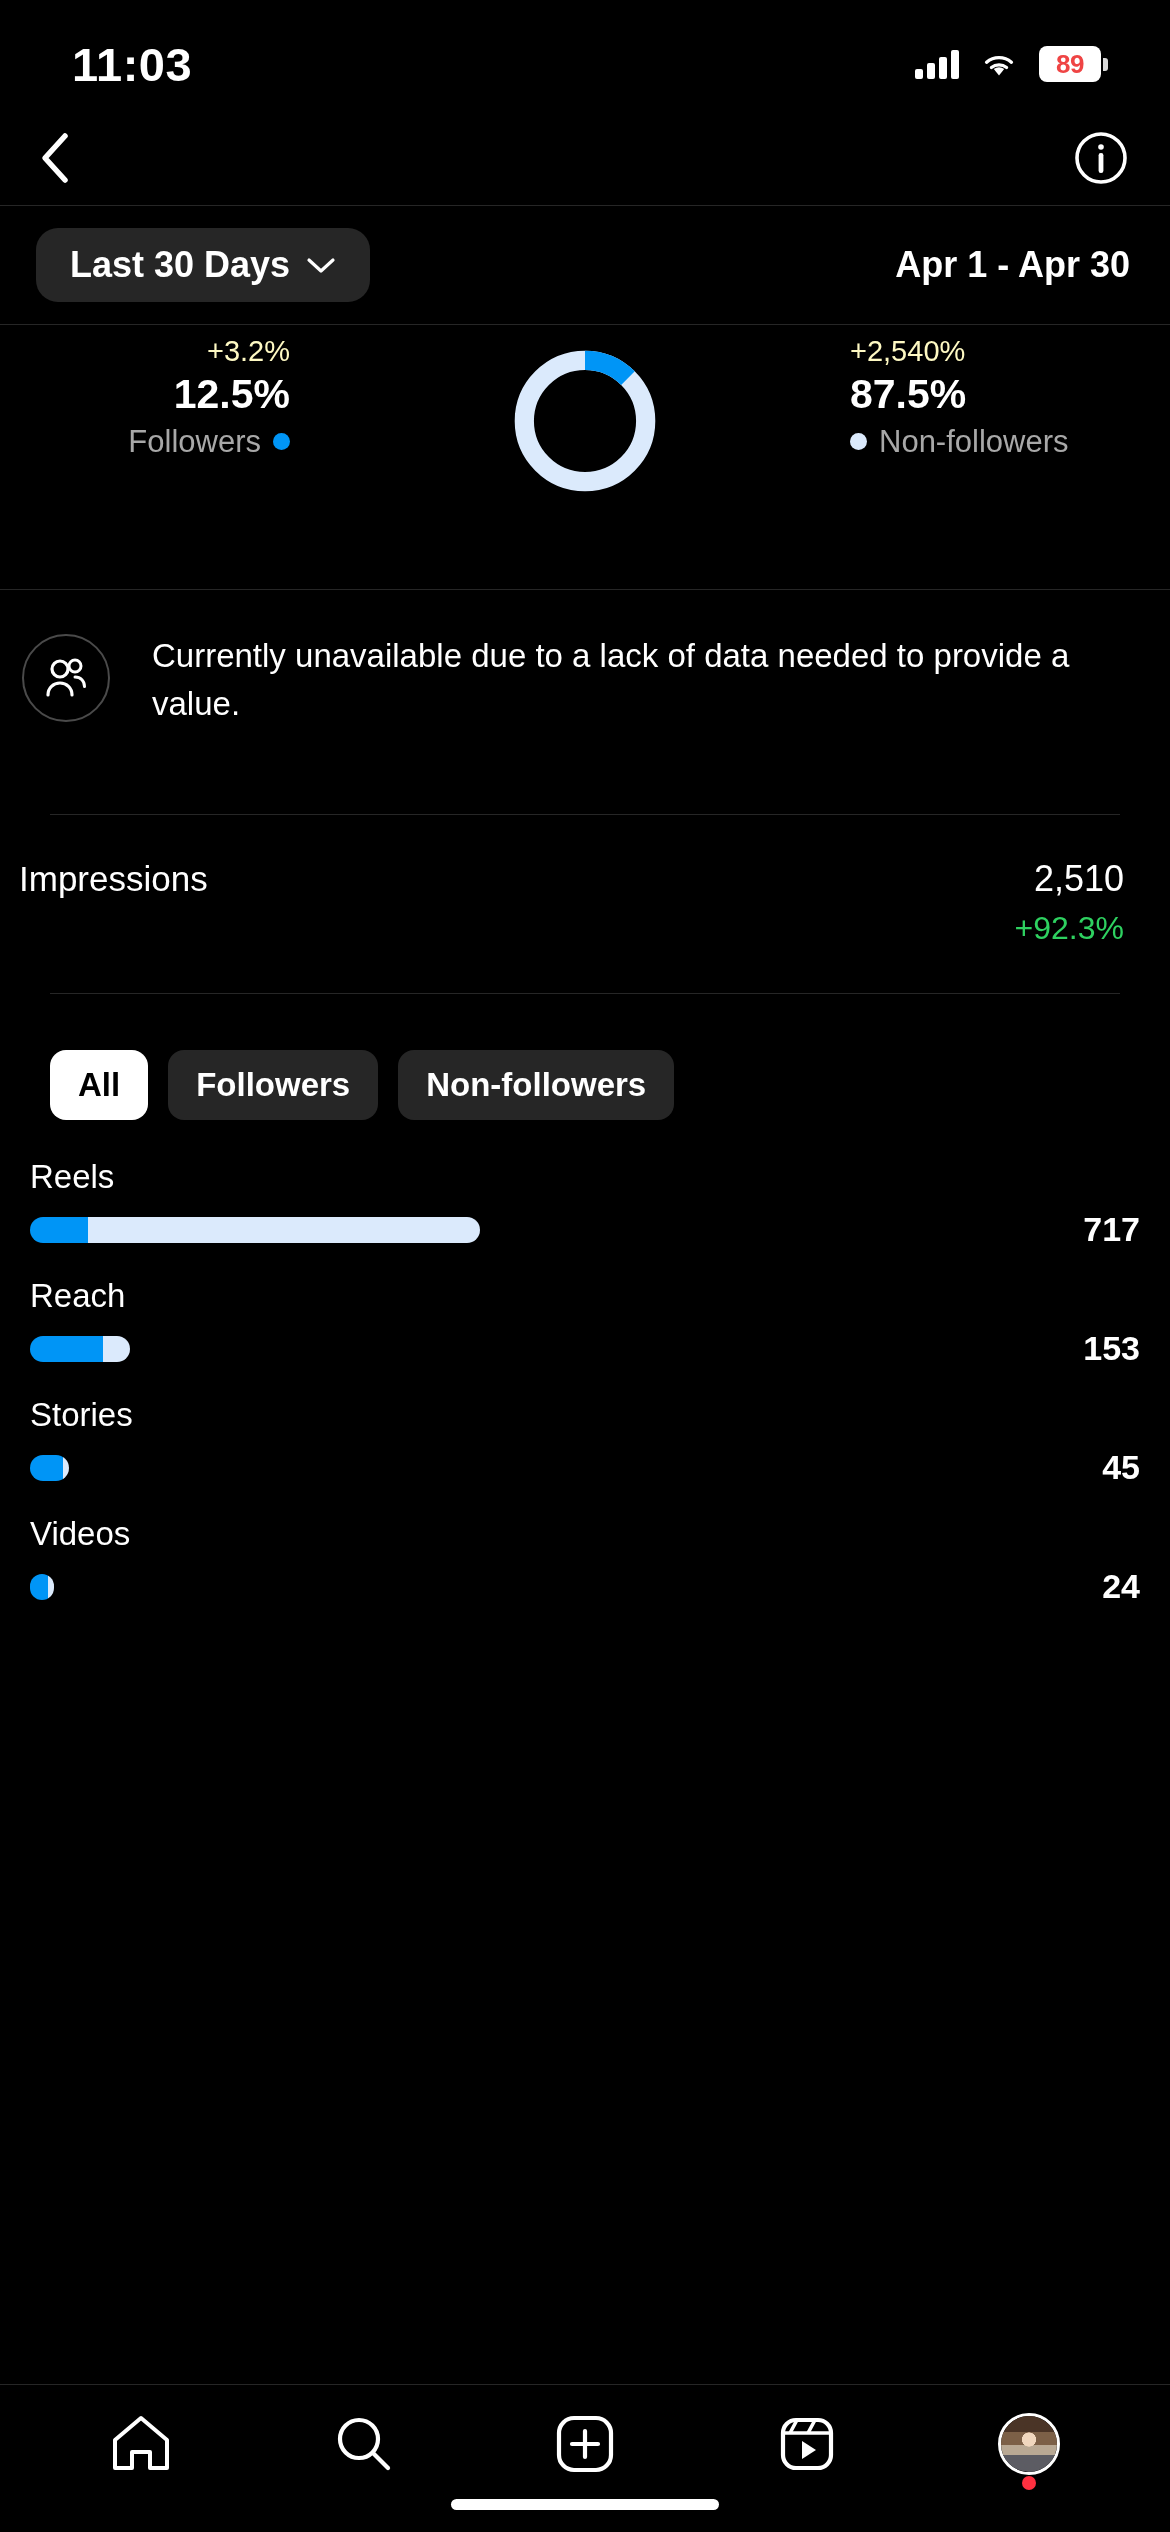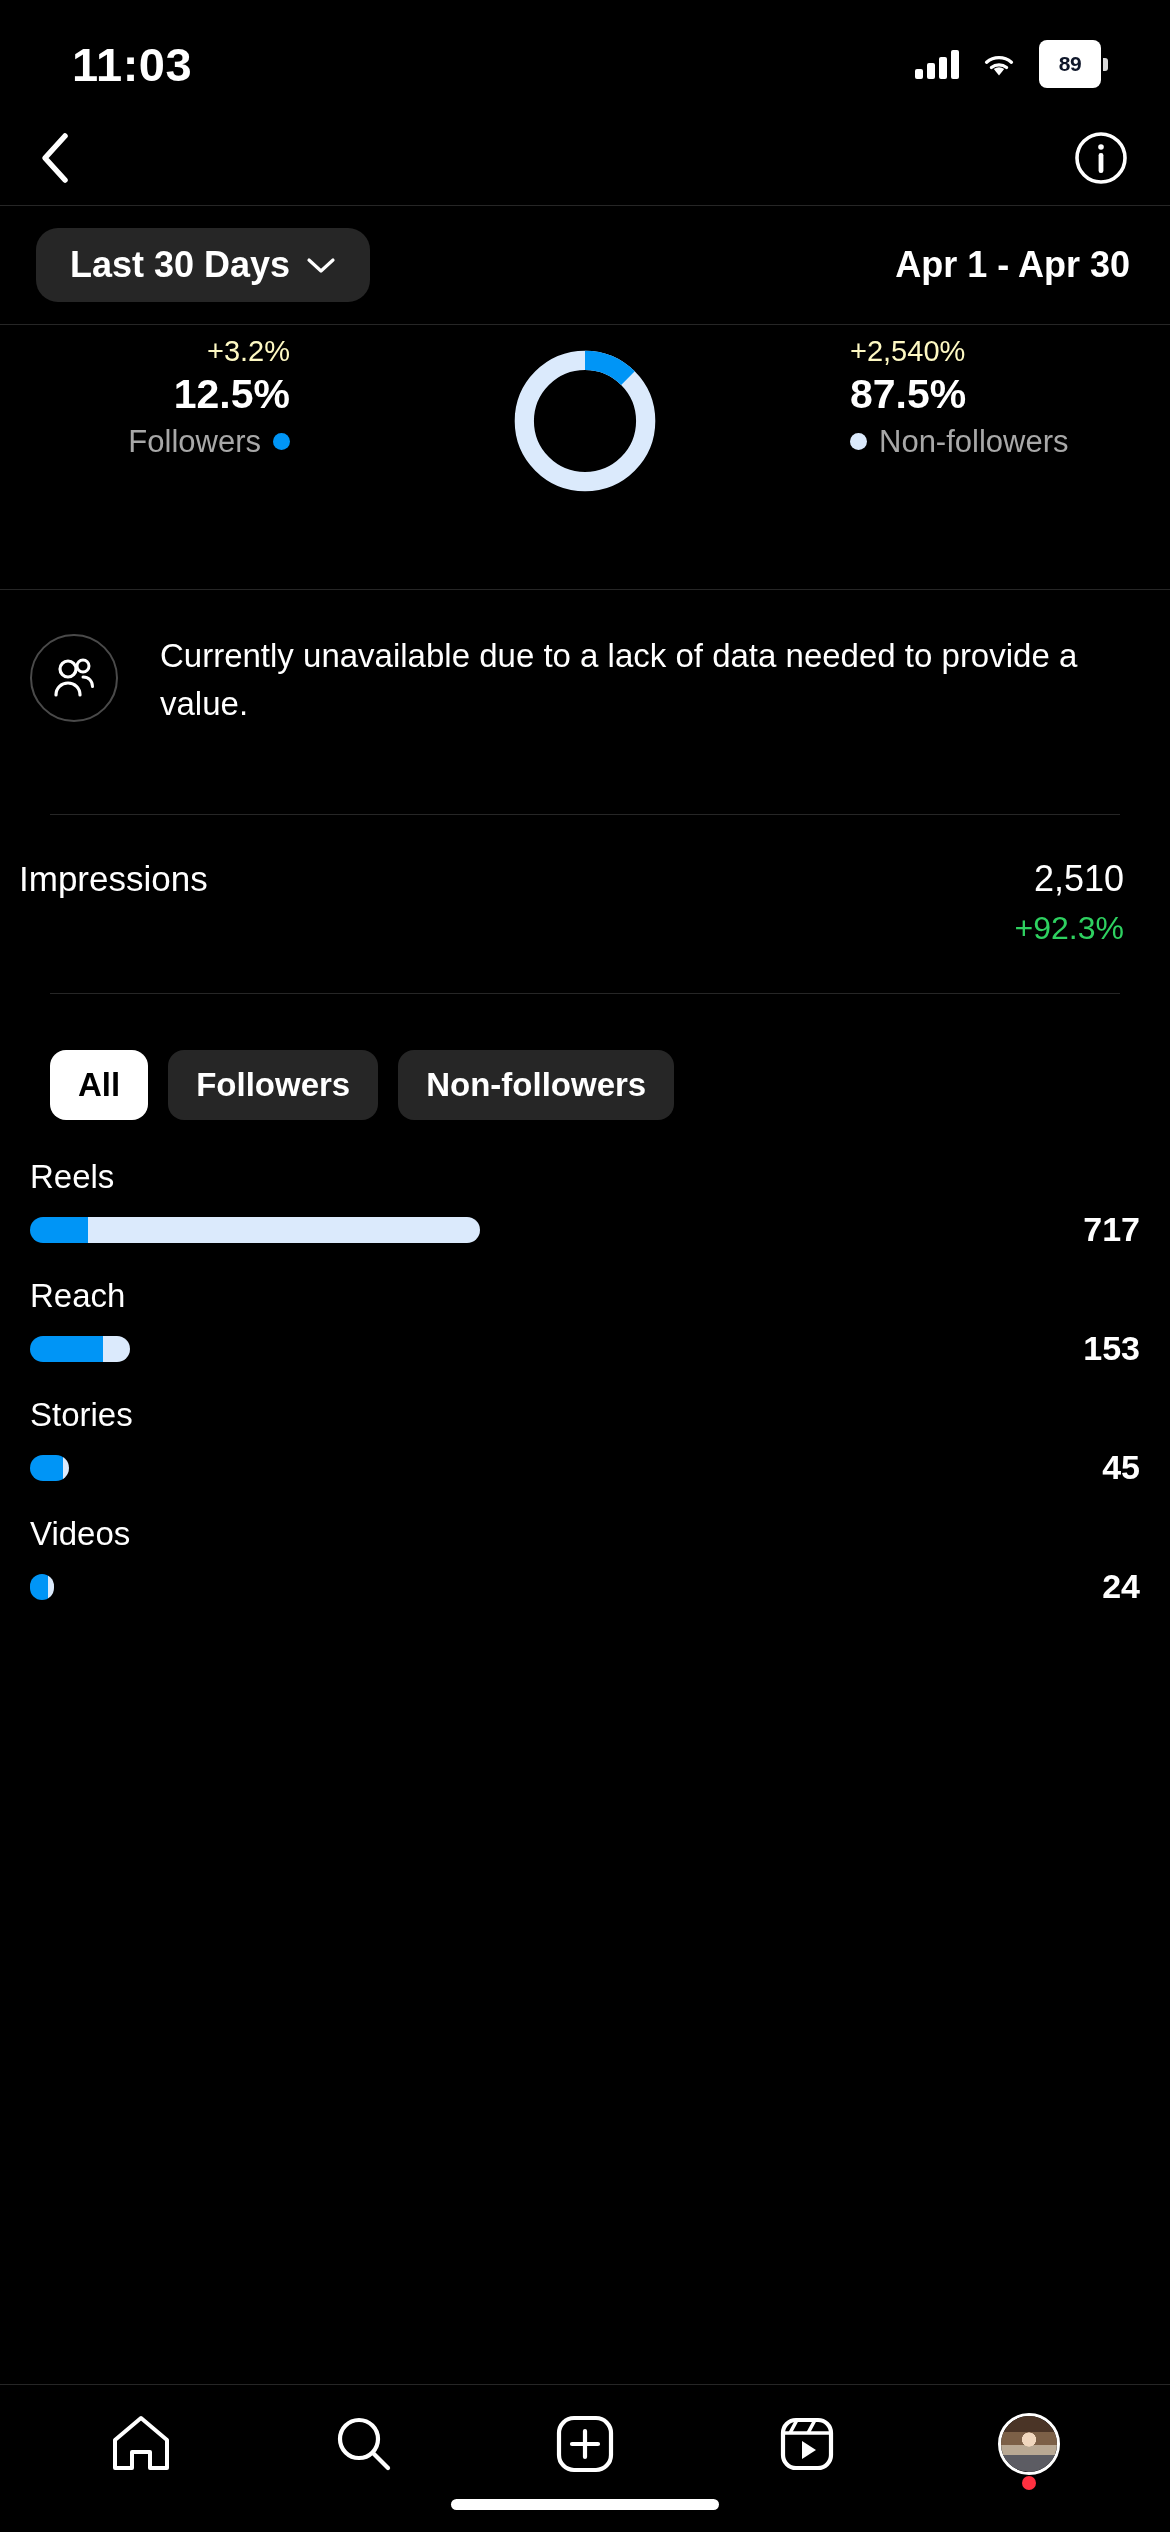--- a/index.html
+++ b/index.html
@@ -18,22 +18,22 @@
   .status-right { display: flex; align-items: center; gap: 20px; }
   .signal { display: flex; align-items: flex-end; gap: 4px; height: 30px; }
   .signal i { display: block; width: 8px; background: #fff; border-radius: 2px; }
   .signal i:nth-child(1){ height: 10px; }
   .signal i:nth-child(2){ height: 16px; }
   .signal i:nth-child(3){ height: 22px; }
   .signal i:nth-child(4){ height: 29px; background:#fff; }
   .wifi { width: 40px; height: 30px; position: relative; }
   .wifi svg { width: 40px; height: 30px; }
   .battery { display:flex; align-items:center; }
-  .batt-body { width: 62px; height: 48px; border-radius: 8px; background:#fff; color:#0f172a;
-               font-size: 21px; font-weight: 700; display:flex; align-items:center; justify-content:center;
+  .batt-body { width: 62px; height: 36px; border-radius: 8px; background:#fff; color:#ef4444;
+               font-size: 26px; font-weight: 700; display:flex; align-items:center; justify-content:center;
                letter-spacing:-0.5px; }
   .batt-tip { width: 5px; height: 13px; background: #fff; border-radius: 0 3px 3px 0; margin-left: 2px; opacity:.85; }
 
   
   .header { height: 95px; display: flex; align-items: center; justify-content: space-between;
             padding: 0 38px 0 22px; position: relative; }
   .back-btn { width: 66px; height: 66px; display:flex; align-items:center; justify-content:center; }
   .back-btn svg { width: 34px; height: 52px; }
   .header-title { position: absolute; left: 0; right: 0; text-align: center;
                   font-size: 42px; font-weight: 700; pointer-events:none; }
@@ -62,21 +62,21 @@
   .stat.right { right: 0; width: 320px; text-align: left; }
   .stat .chg { font-size: 29px; color: #fef9c3; font-weight: 500; line-height: 1.25; }
   .stat .val { font-size: 41px; font-weight: 700; line-height: 1.25; }
   .stat .lbl { font-size: 31px; color: #a8a8a8; line-height:1.35; display:flex; align-items:center; gap: 12px; }
   .stat.left .lbl { justify-content: flex-end; }
   .dot { width: 17px; height: 17px; border-radius: 50%; display:inline-block; }
   .dot.blue { background:#0095F6; }
   .dot.pale { background:#dbeafc; }
 
   
-  .unavail { display:flex; align-items:flex-start; gap: 42px; padding: 42px 46px 0 30px; }
+  .unavail { display:flex; align-items:flex-start; gap: 42px; padding: 42px 46px 0 22px; }
   .circ-icon { width: 88px; height: 88px; border-radius:50%; border: 2px solid #4a4a4a;
                display:flex; align-items:center; justify-content:center; flex: none; margin-top: 2px; }
   .circ-icon svg { width: 50px; height: 50px; }
   .unavail p { font-size: 33px; line-height: 1.45; color: #fff; max-width: 940px; }
 
   
   .metric-row { display:flex; justify-content:space-between; align-items:flex-start;
                 padding: 44px 46px 46px 19px; }
   .metric-name { font-size: 35px; }
   .metric-right { text-align: right; }

